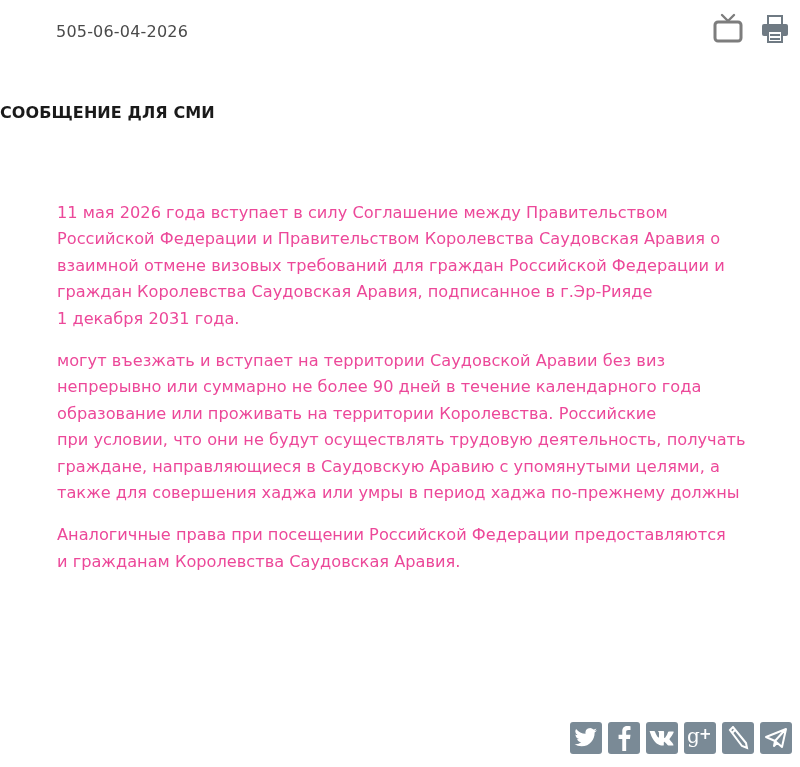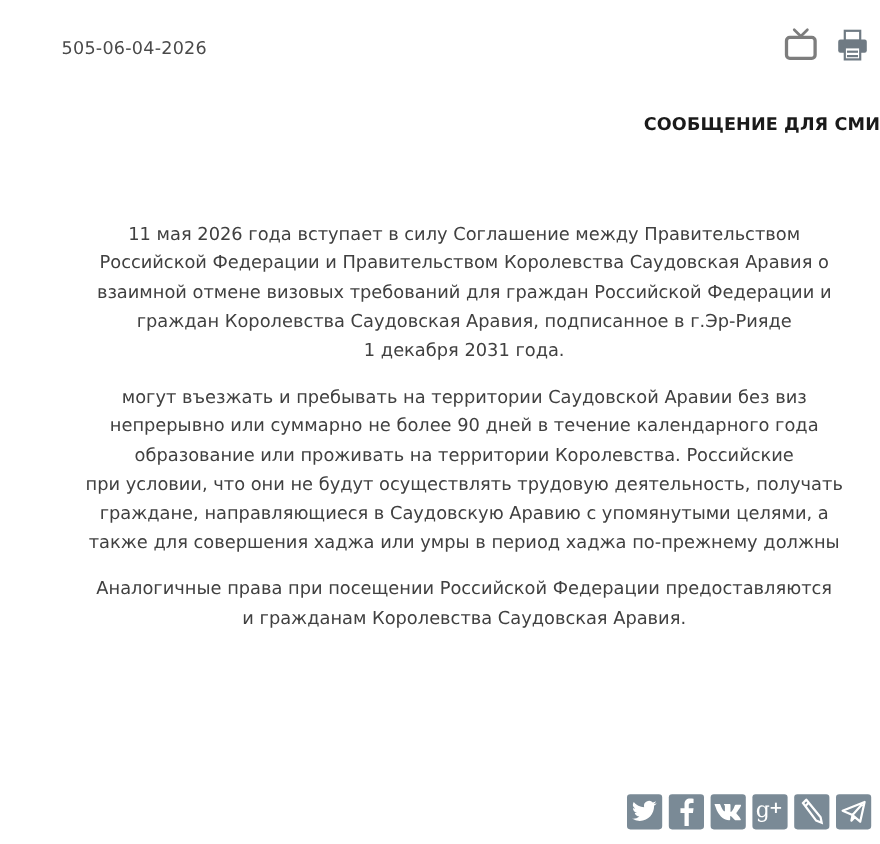--- a/index.html
+++ b/index.html
@@ -1,24 +1,24 @@
 <!DOCTYPE html>
 <html><head>
 <meta charset="utf-8">
 <style>
   html, body { margin: 0; padding: 0; background: #ffffff; }
   body { width: 800px; height: 767px; position: relative; overflow: hidden;
          font-family: "DejaVu Sans", sans-serif; color: #1f1f1f; }
-  .topbar { position: absolute; left: 0; top: 12px; width: 673px; height: 60px; }
+  .topbar { position: absolute; left: 0; top: 0; width: 673px; height: 60px; }
   .doc-number { position: absolute; left: 56px; top: 22px; font-size: 16px; color: #4a4a4a; letter-spacing: 0.2px; }
   .tv-btn { position: absolute; left: 712px; top: 12px; width: 32px; height: 32px; cursor: pointer; }
   .print-btn { position: absolute; left: 760px; top: 14px; width: 30px; height: 30px; cursor: pointer; }
-  .title { position: absolute; left: 0; width: 800px; top: 103px; text-align: right;
+  .title { position: absolute; left: 0; width: 800px; top: 103px; text-align: left;
            font-weight: bold; font-size: 16px; color: #1a1a1a; letter-spacing: 0.1px; }
-  .body { position: absolute; left: 57px; top: 200px; width: 730px; font-size: 16.2px; line-height: 26.4px; color: #404040; text-align: center; }
+  .body { position: absolute; left: 57px; top: 200px; width: 730px; font-size: 16.2px; line-height: 26.4px; color: #ec4899; }
   .body p { margin: 0 0 16px 0; }
   .line { display: block; white-space: nowrap; }
   .social { position: absolute; left: 570px; top: 722px; height: 32px; display: flex; gap: 6px; }
   .soc { width: 32px; height: 32px; background: #7a8a96; border-radius: 3px; display: flex;
          align-items: center; justify-content: center; cursor: pointer; }
   .soc svg { display: block; }
 </style>
 </head>
 <body>
 
@@ -48,21 +48,21 @@
 
 <div class="body">
   <p>
     <span class="line">11 мая 2026 года вступает в силу Соглашение между Правительством</span>
     <span class="line">Российской Федерации и Правительством Королевства Саудовская Аравия о</span>
     <span class="line">взаимной отмене визовых требований для граждан Российской Федерации и</span>
     <span class="line">граждан Королевства Саудовская Аравия, подписанное в г.Эр-Рияде</span>
     <span class="line">1 декабря 2031 года.</span>
   </p>
   <p>
-    <span class="line">могут въезжать и пребывать на территории Саудовской Аравии без виз</span>
+    <span class="line">могут въезжать и вступает на территории Саудовской Аравии без виз</span>
     <span class="line">непрерывно или суммарно не более 90 дней в течение календарного года</span>
     <span class="line">образование или проживать на территории Королевства. Российские</span>
     <span class="line">при условии, что они не будут осуществлять трудовую деятельность, получать</span>
     <span class="line">граждане, направляющиеся в Саудовскую Аравию с упомянутыми целями, а</span>
     <span class="line">также для совершения хаджа или умры в период хаджа по-прежнему должны</span>
   </p>
   <p>
     <span class="line">Аналогичные права при посещении Российской Федерации предоставляются</span>
     <span class="line">и гражданам Королевства Саудовская Аравия.</span>
   </p>

